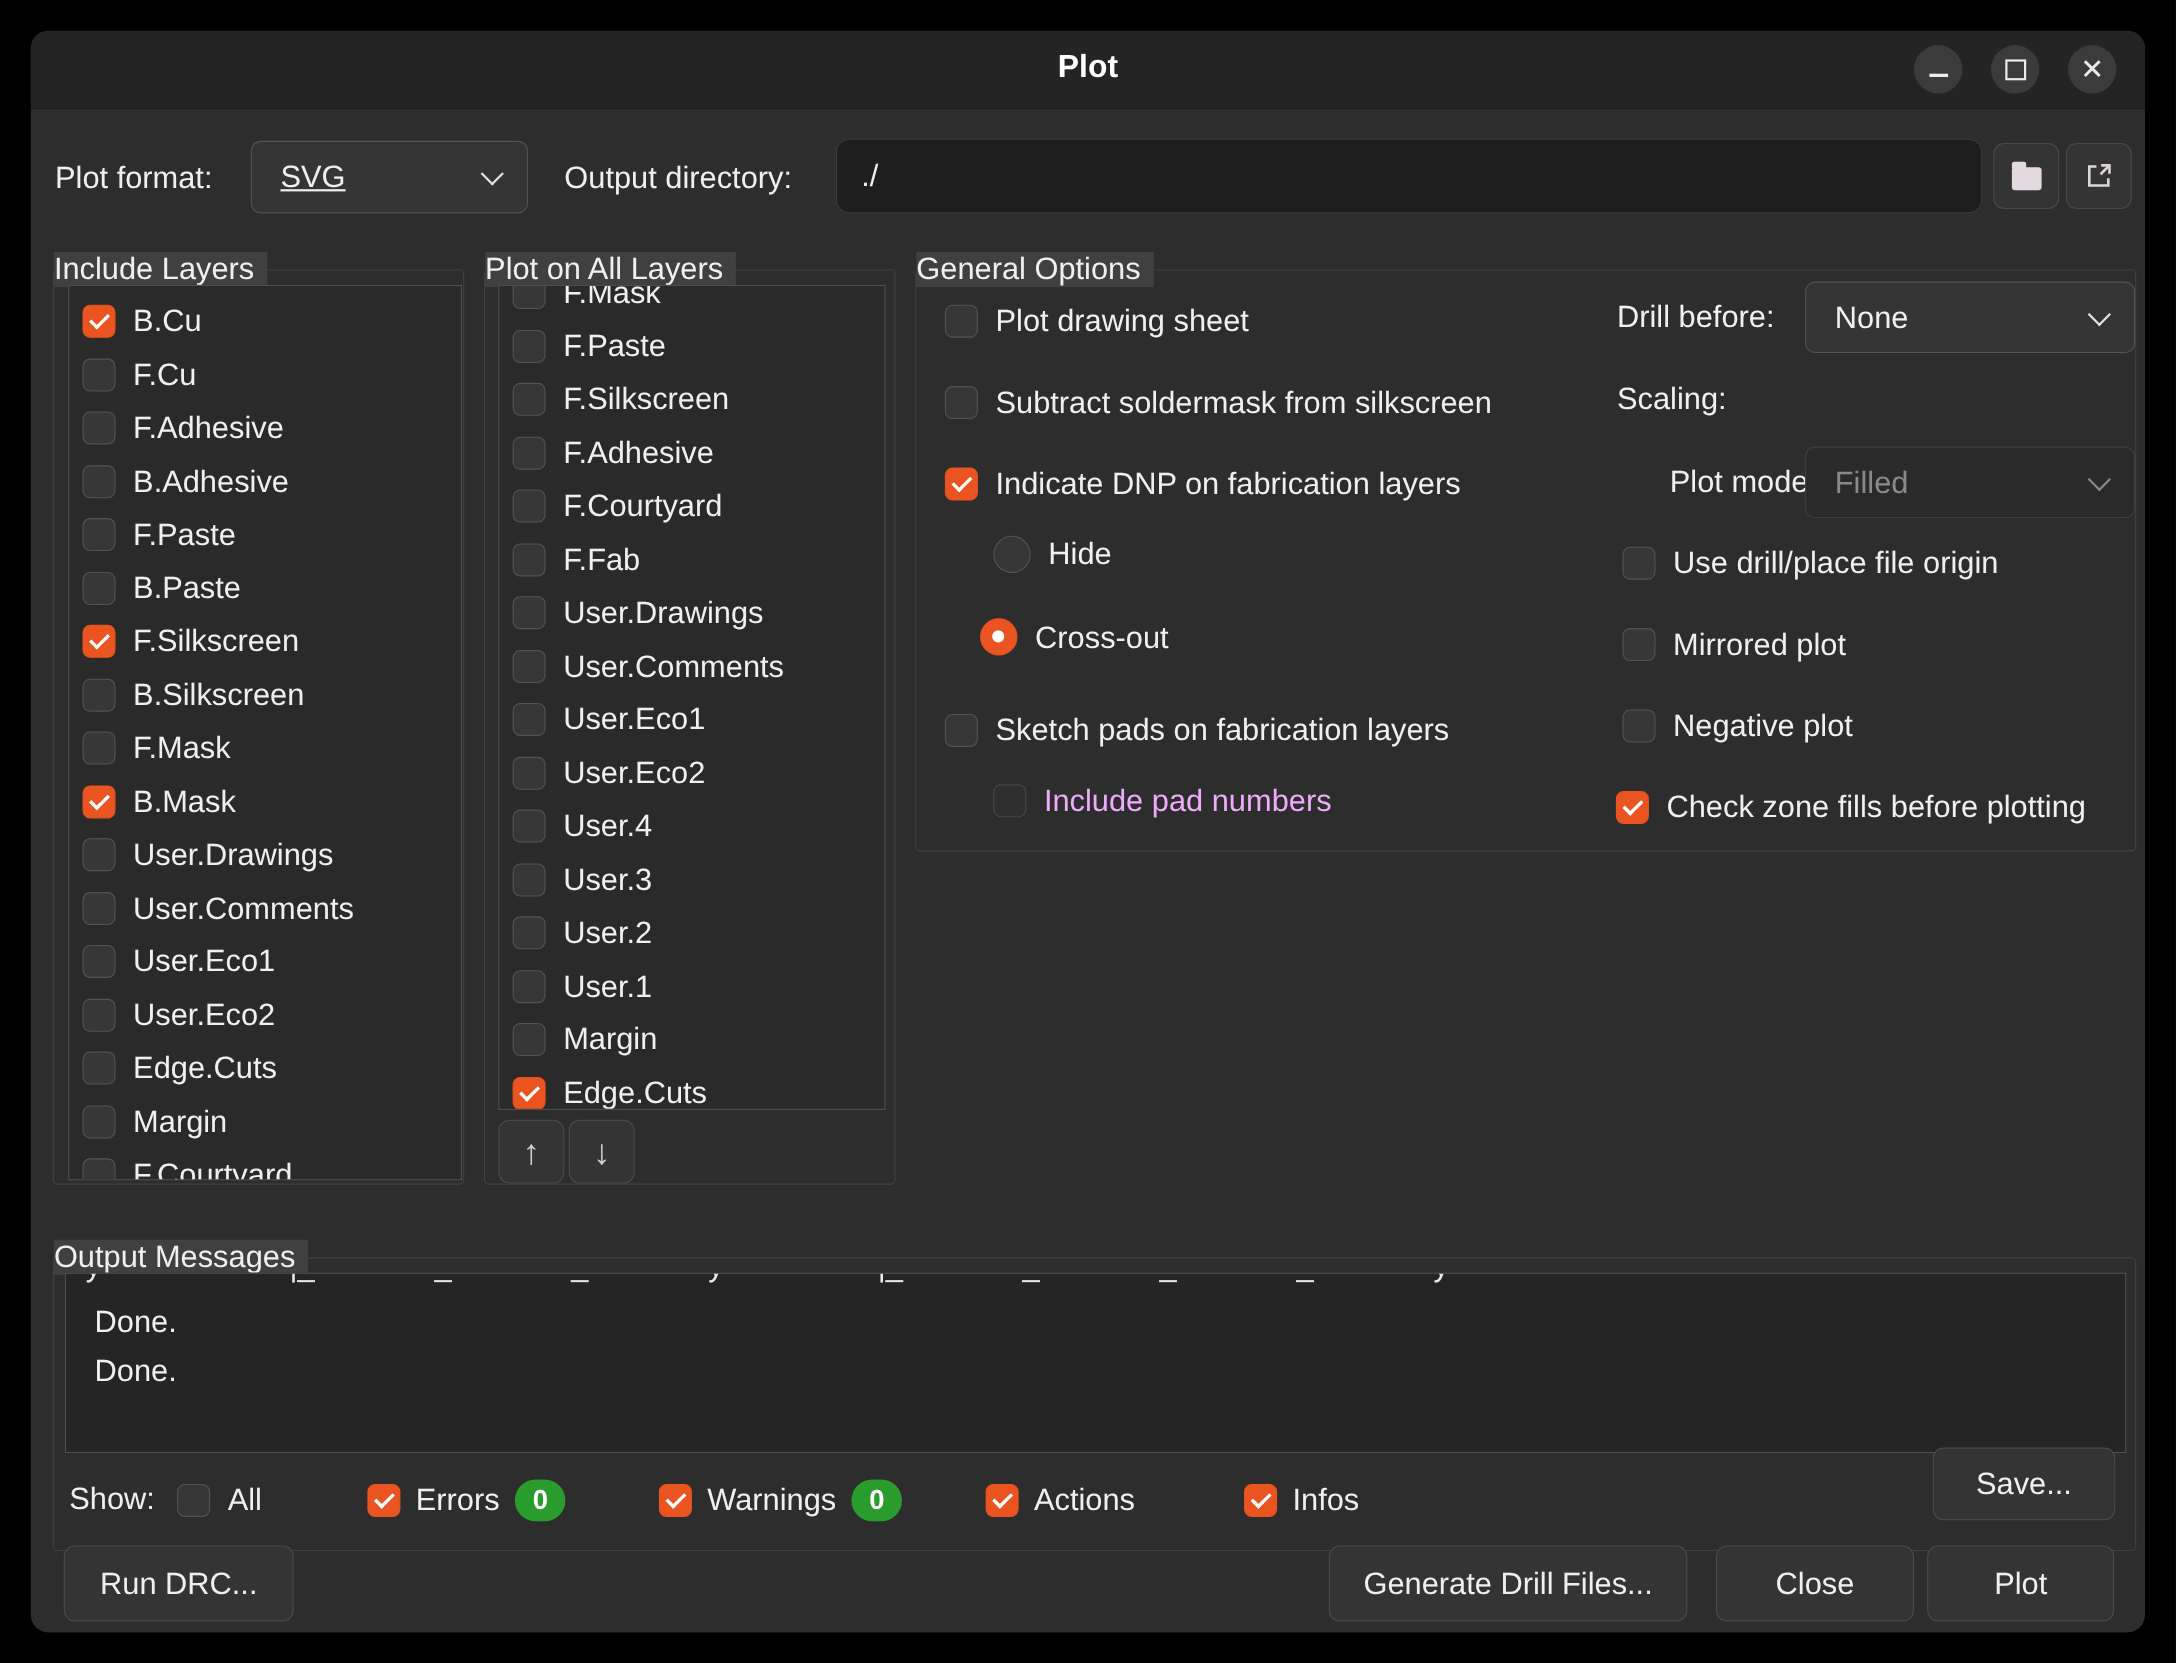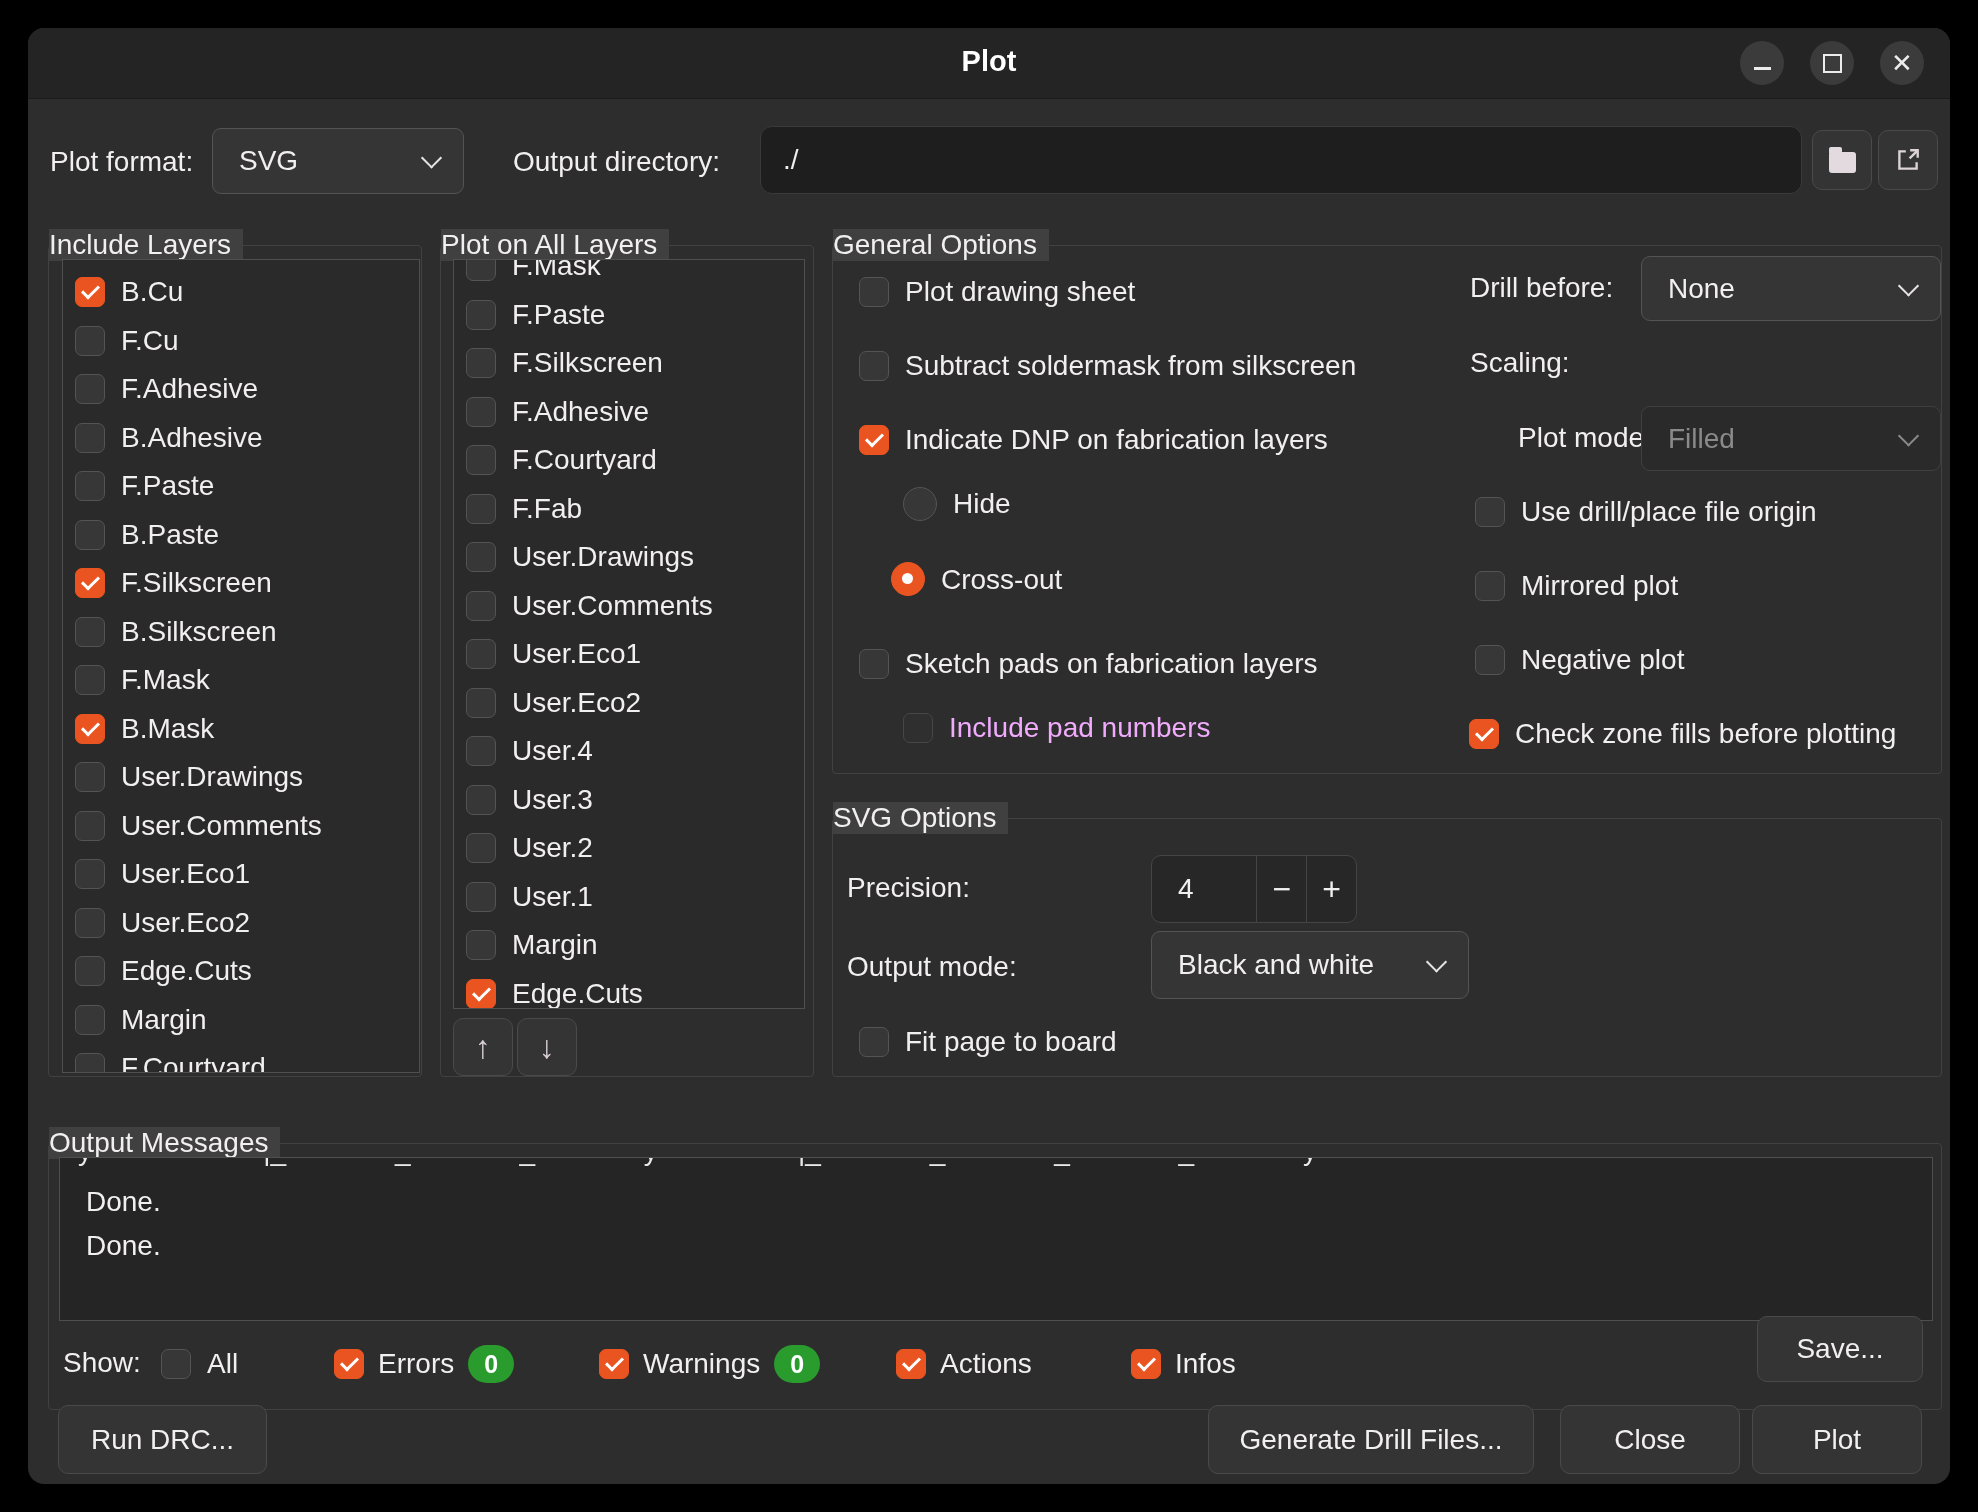--- a/index.html
+++ b/index.html
@@ -87,21 +87,21 @@
     </div>
     <div class="winbtn" style="right:96px;">
       <span class="maximize-glyph"></span>
     </div>
     <div class="winbtn" style="right:26px;">
       <span class="close-glyph">✕</span>
     </div>
   </div>
 
   <div class="label" style="left:22px;top:118px;">Plot format:</div>
-  <div class="dropdown" style="left:184px;top:100px;width:224px;height:64px;">
+  <div class="dropdown" style="left:200px;top:100px;width:224px;height:64px;text-decoration:underline;">
     <span>SVG</span>
     <span class="chev"></span>
   </div>
   <div class="label" style="left:485px;top:118px;">Output directory:</div>
   <input class="text-input" style="left: 732px; top: 98px; width: 996px; height: 66px;" value="./">
   <div class="iconbtn" style="left:1784px;top:102px;">
     <span class="folder-icon"></span>
   </div>
   <div class="iconbtn" style="left:1850px;top:102px;">
     <svg width="28" height="28" viewBox="0 0 26 26" fill="none" stroke="#dcd4d8" stroke-width="2.2">
@@ -320,41 +320,20 @@
     <div class="opt" style="left:642px;top:396px;">
       <span class="checkbox"></span>
       <span>Negative plot</span>
     </div>
     <div class="opt" style="left:636px;top:470px;">
       <span class="checkbox checked"></span>
       <span>Check zone fills before plotting</span>
     </div>
   </div>
 
-  <div class="group" style="left:804px;top:790px;width:1108px;height:257px;">
-    <div class="group-title">SVG Options</div>
-
-    <div class="label" style="left:14px;top:53px;">Precision:</div>
-    <div class="spinner" style="left:318px;top:36px;width:204px;height:66px;">
-      <span class="spin-val">4</span>
-      <span class="spin-btn">−</span>
-      <span class="spin-btn">+</span>
-    </div>
-
-    <div class="label" style="left:14px;top:132px;">Output mode:</div>
-    <div class="dropdown" style="left:318px;top:112px;width:290px;height:66px;">
-      <span>Black and white</span>
-      <span class="chev"></span>
-    </div>
-
-    <div class="opt" style="left:26px;top:205px;">
-      <span class="checkbox"></span>
-      <span>Fit page to board</span>
-    </div>
-  </div>
 
   <div class="group" style="left:20px;top:1115px;width:1892px;height:265px;">
     <div class="group-title">Output Messages</div>
 
     <div class="msgbox" style="left:10px;top:13px;width:1872px;height:162px;">
       <div class="scrolled-line">y                      |_              _              _              y                  |_              _              _              _              y</div>
       <div class="pad">
         <div class="msg-line">Done.</div>
         <div class="msg-line">Done.</div>
       </div>

